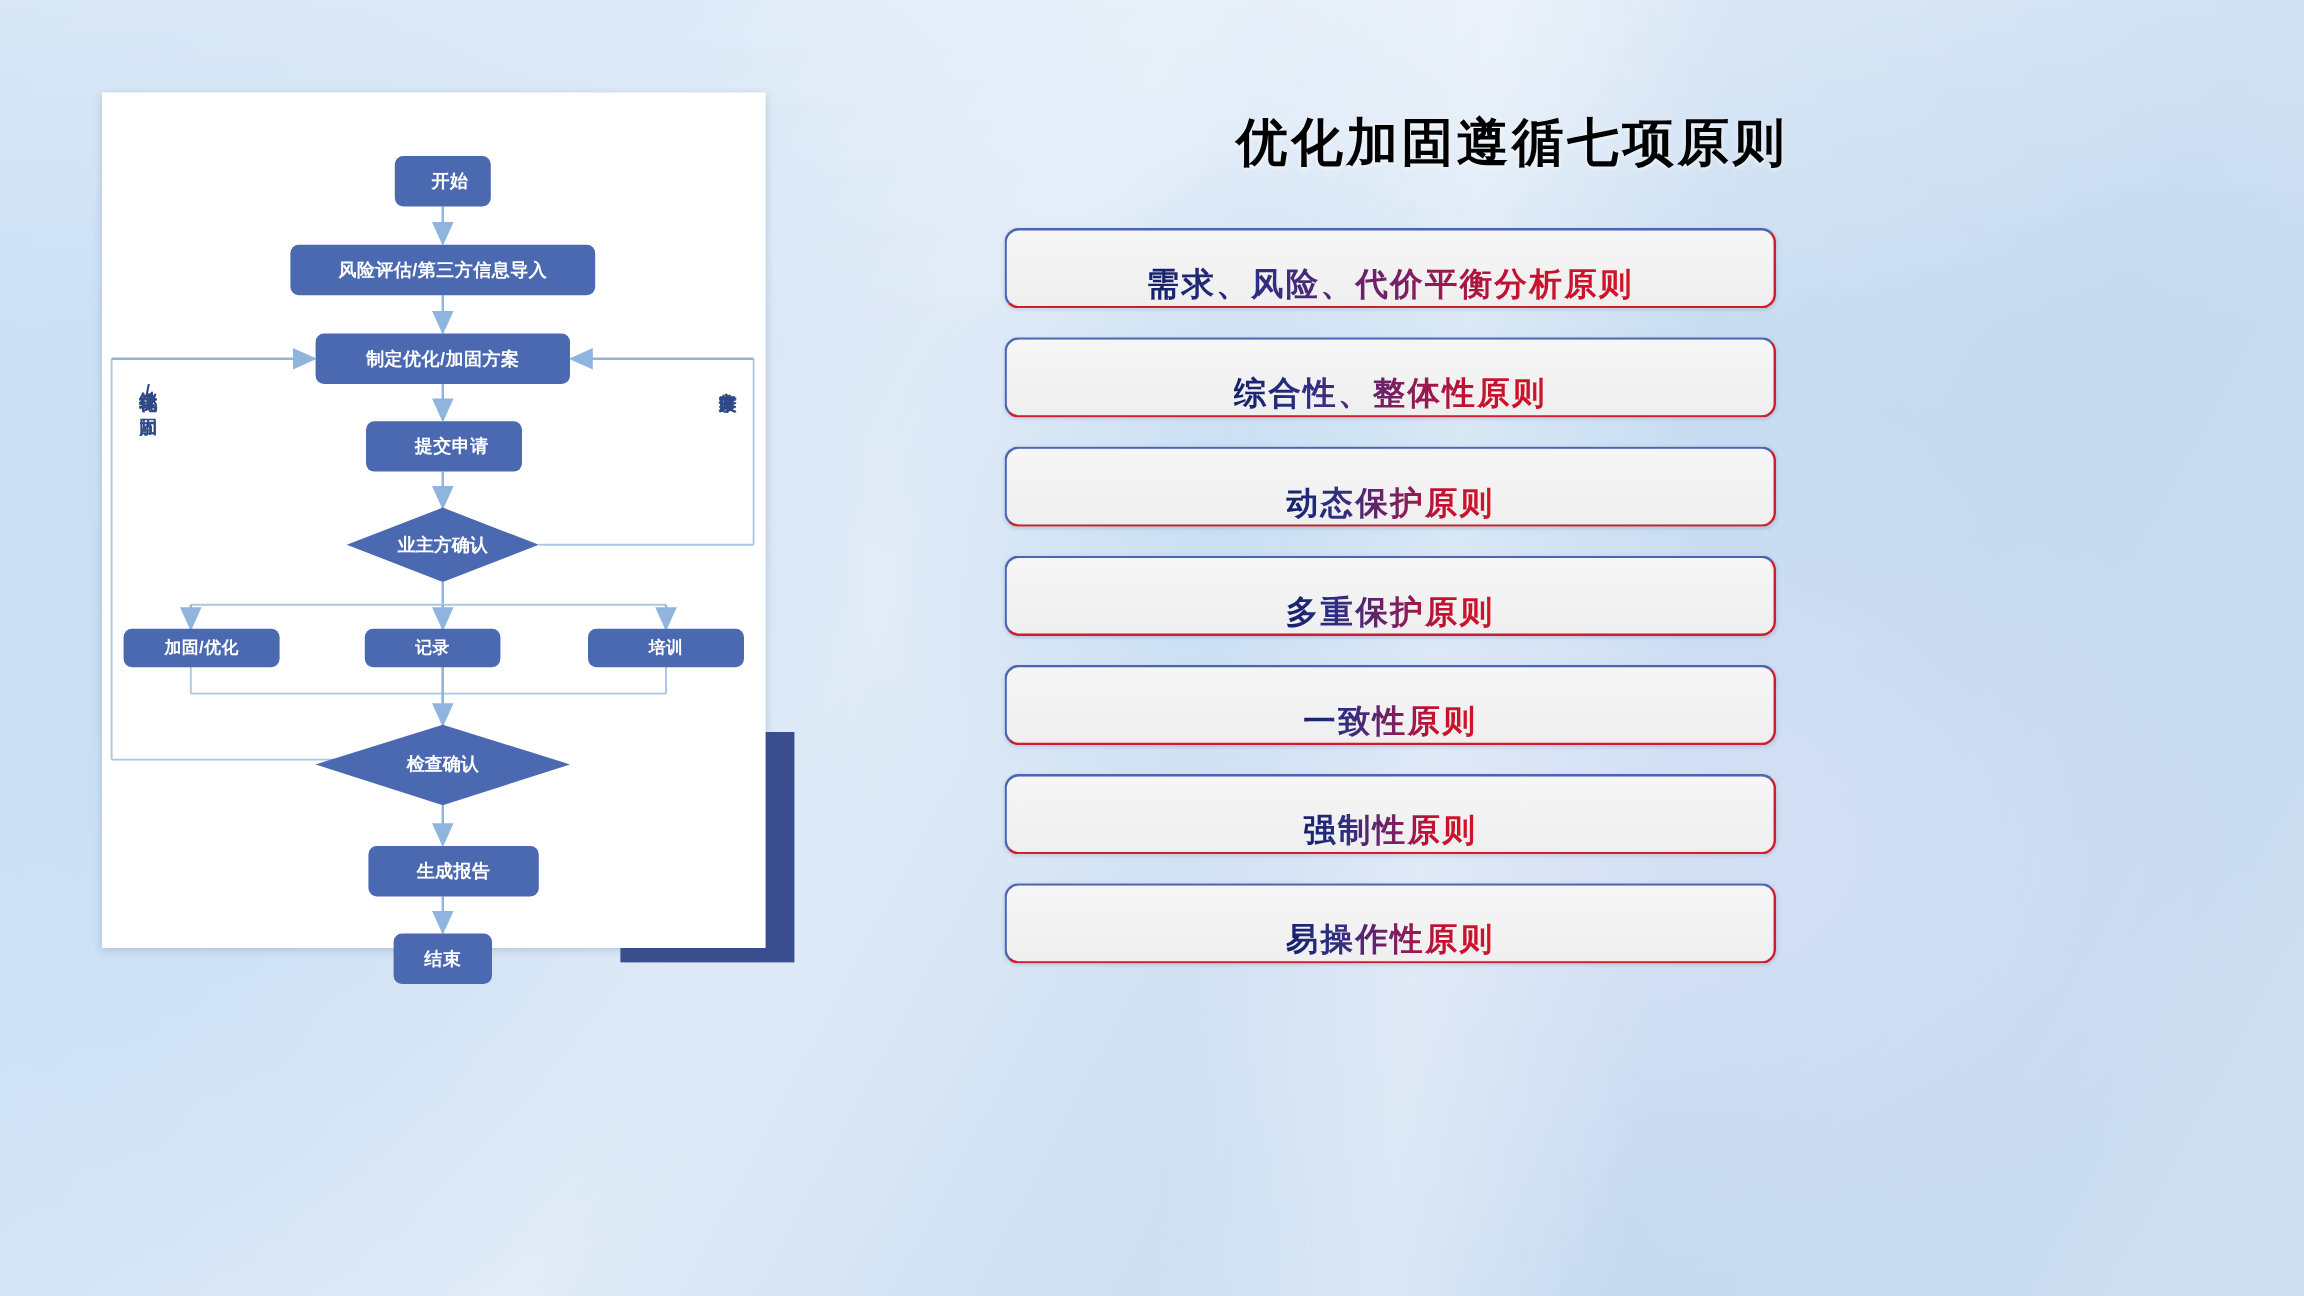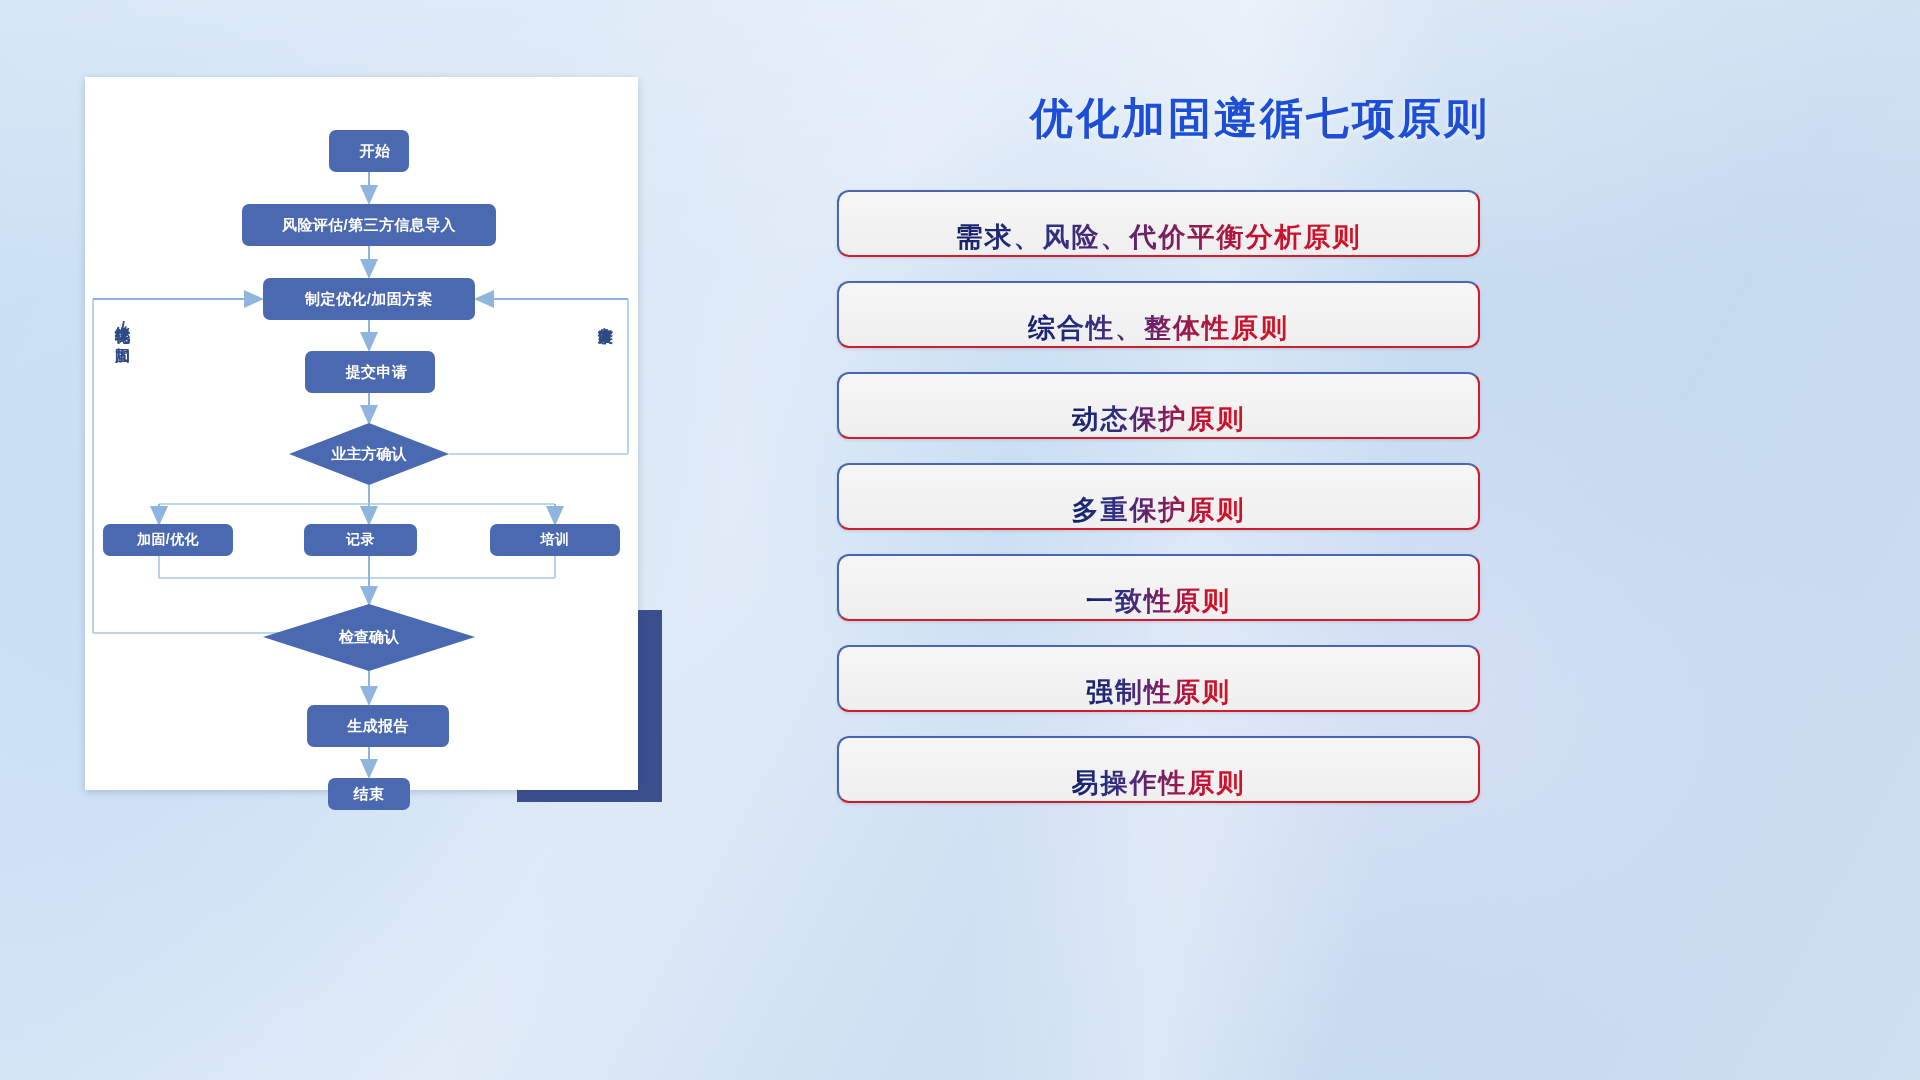--- a/index.html
+++ b/index.html
@@ -32,21 +32,21 @@
         background:#4a69b0;border-radius:7px;color:#fff;font-weight:bold;font-size:15px;
         letter-spacing:.4px;white-space:nowrap;}
   .vlabel{position:absolute;color:#2e4a86;font-size:15px;font-weight:bold;line-height:1.03;
           writing-mode:vertical-rl;text-orientation:upright;letter-spacing:1px;}
   .dlabel{position:absolute;color:#fff;font-weight:bold;font-size:15px;white-space:nowrap;
           display:flex;align-items:center;justify-content:center;}
 
   
   #right{position:absolute;left:830px;top:0;width:1090px;height:1080px;z-index:3;}
   #title{position:absolute;left:110px;top:90px;width:640px;text-align:center;
-         font-size:43px;font-weight:bold;color:#1d4ed8;letter-spacing:3px;
+         font-size:43px;font-weight:bold;color:#000000;letter-spacing:3px;
          text-shadow:0 2px 4px rgba(255,255,255,.6);}
   #cards{position:absolute;left:7px;top:190px;width:650px;}
   .pcard{position:relative;box-sizing:border-box;width:643px;height:67px;margin-bottom:24px;
          background:linear-gradient(180deg,#f6f6f6 0%,#f2f2f2 55%,#efeff0 100%);
          border-radius:12px;
          border-top:2px solid #4b66ae;border-left:2px solid #4b66ae;
          border-right:2px solid #cf1d2c;border-bottom:2px solid #cf1d2c;
          display:flex;align-items:flex-end;justify-content:center;
          box-shadow:0 1px 3px rgba(60,80,130,.18);}
   .pcard .txt{font-size:27px;font-weight:bold;letter-spacing:2px;
@@ -131,21 +131,21 @@
   </div>
   <div class="node" style="left:405px;top:447px;width:130px;height:32px;font-size:14px;">
     <span>培训</span>
   </div>
   <div class="dlabel" style="left:204px;top:545px;width:160px;height:30px;">
     <span>检查确认</span>
   </div>
   <div class="node" style="left:222px;top:628px;width:142px;height:42px;">
     <span>生成报告</span>
   </div>
-  <div class="node" style="left:243px;top:701px;width:82px;height:32px;">
+  <div class="node" style="left:243px;top:701px;width:82px;height:42px;">
     <span>结束</span>
   </div>
 
   <div class="vlabel" style="left:30px;top:237px;">继续优化/加固</div>
   <div class="vlabel" style="left:513px;top:237px;">方案修改</div>
 </div>
 
 <div id="right">
   <div id="title">优化加固遵循七项原则</div>
   <div id="cards">

